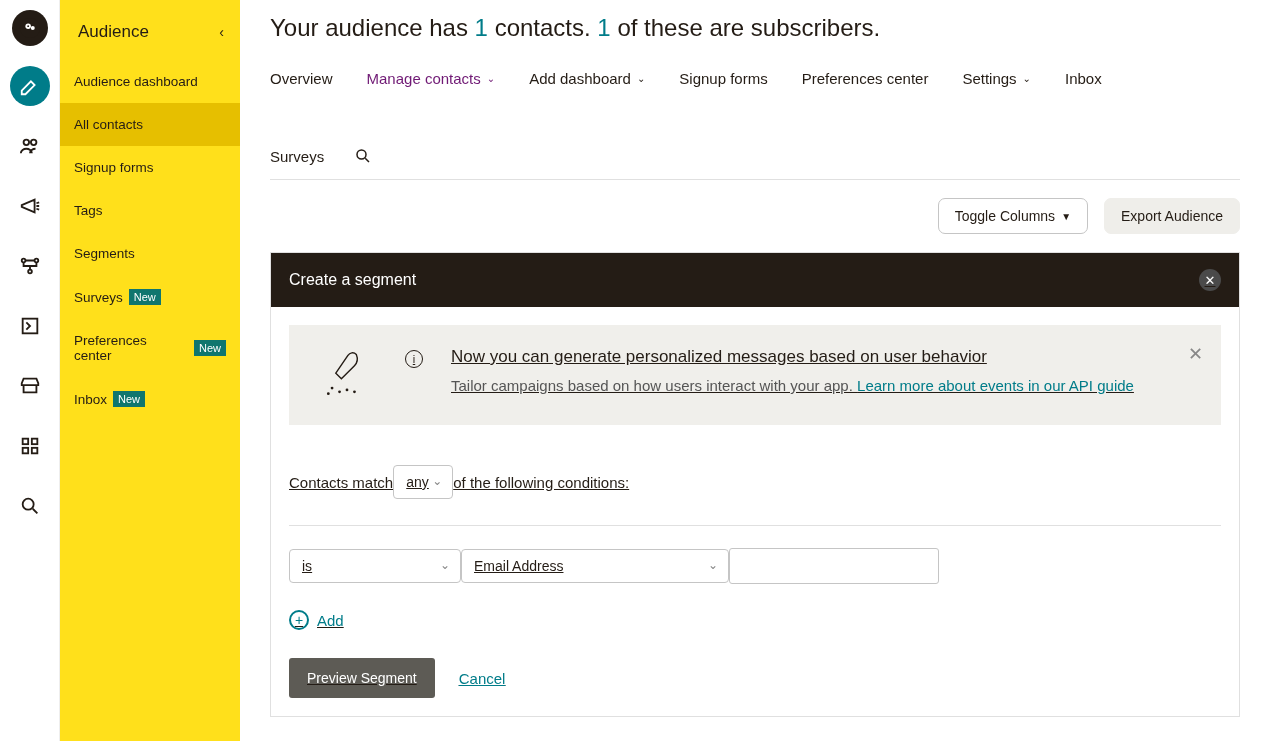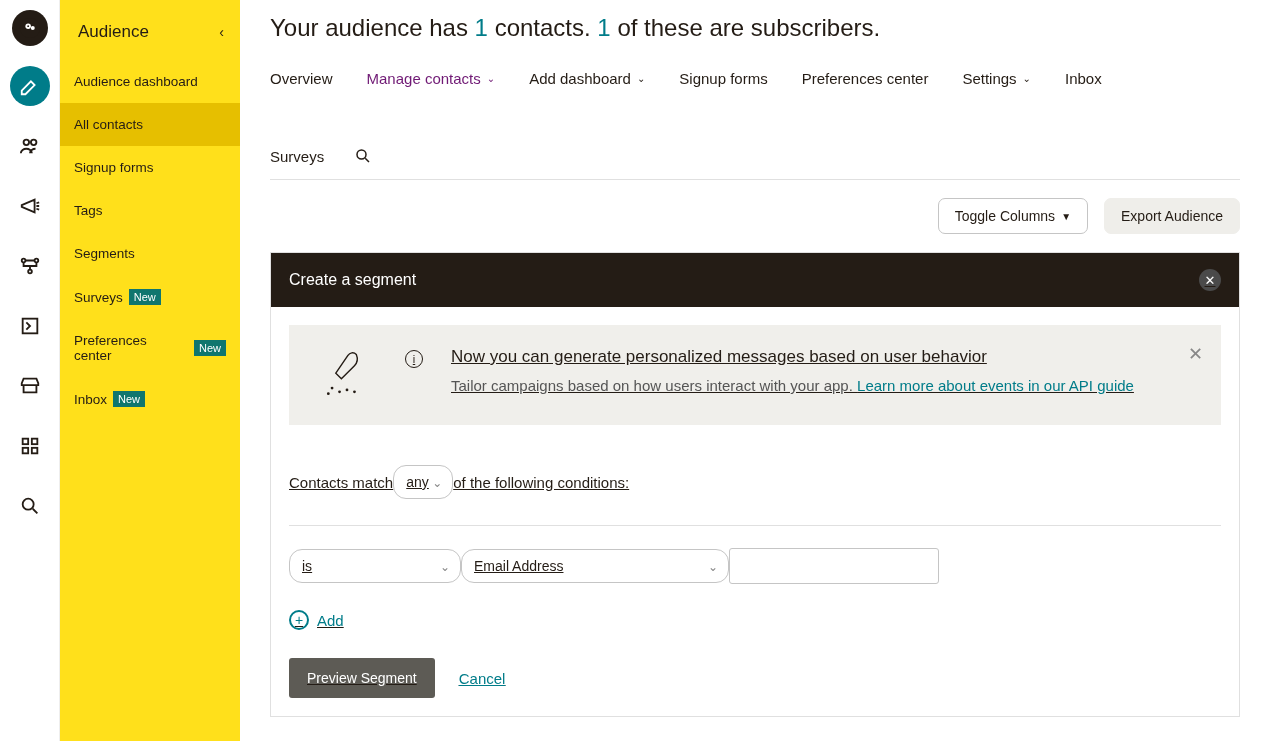--- a/index.html
+++ b/index.html
@@ -44,21 +44,21 @@
 .info-card { background: #f0efeb; padding: 22px 50px 22px 28px; display:flex; gap: 28px; position:relative; }
 .info-card .illus { width: 60px; flex-shrink:0; display:flex; align-items:center; justify-content:center; }
 .info-card .info-icon { width:18px; height:18px; border:1.5px solid #241c15; border-radius:50%; display:flex; align-items:center; justify-content:center; font-size:11px; flex-shrink:0; margin-top:3px; position:relative; }
 .info-card h3 { font-size: 17px; font-weight: 400; margin-bottom: 8px; }
 .info-card p { font-size: 15px; color: #555; line-height: 1.5; }
 .info-card a { color: #007c89; font-weight: 500; text-decoration:none; }
 .info-card .dismiss { position:absolute; top:18px; right:18px; cursor:pointer; font-size:18px; color:#888; }
 
 .seg-builder { padding: 40px 0 0 0; }
 .seg-row { display:flex; align-items:center; margin-bottom: 26px; font-size: 15px; }
-.select { border:1px solid #c5c5c5; border-radius:13px; padding: 8px 16px 8px 12px; font-size:14px; background:#fff; cursor:pointer; position:relative; display:inline-flex; align-items:flex-end; }
+.select { border:1px solid #c5c5c5; border-radius:4px; padding: 8px 16px 8px 12px; font-size:14px; background:#fff; cursor:pointer; position:relative; display:inline-flex; align-items:flex-start; }
 .select::after { content:"⌄"; position:absolute; right:10px; font-size:12px; color:#888; }
 .select.sm { min-width: 60px; }
 .select.field { width: 268px; }
 .select.op { width: 172px; }
 .text-input { border:1px solid #c5c5c5; border-radius:3px; padding: 9px 10px; width: 210px; font-size:14px; }
 .divider { border-top: 1px solid #e0e0e0; margin: 10px 0 22px 0; }
 .add-link { color: #007c89; font-weight: 500; display:flex; align-items:center; gap:8px; cursor:pointer; font-size:15px; }
 .add-link .plus { width:20px; height:20px; border:2px solid #007c89; border-radius:50%; display:flex; align-items:center; justify-content:center; font-size:14px; }
 .footer-actions { display:flex; align-items:center; gap: 24px; margin-top: 28px; }
 .btn-primary { background:#5d5b55; color:#fff; border:none; padding: 12px 18px; font-size:14px; border-radius:3px; cursor:pointer; font-weight:500; }

